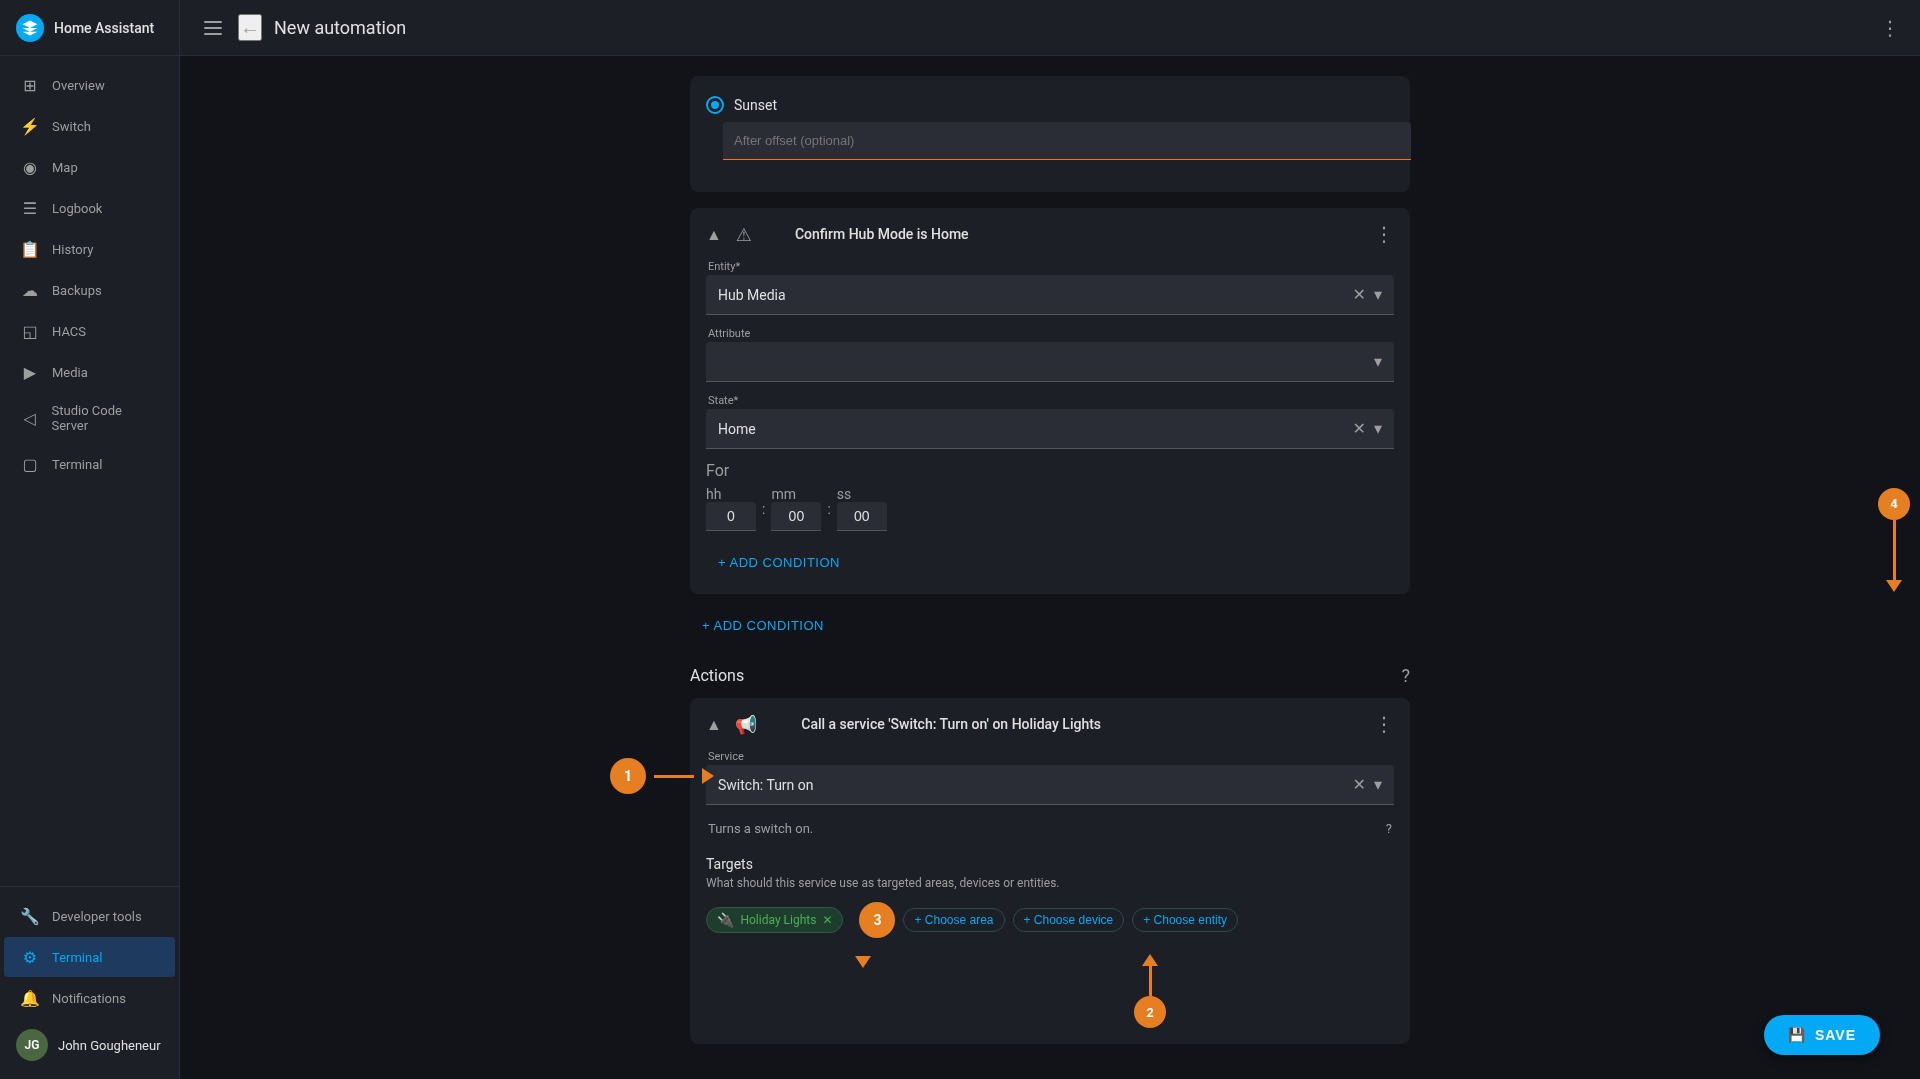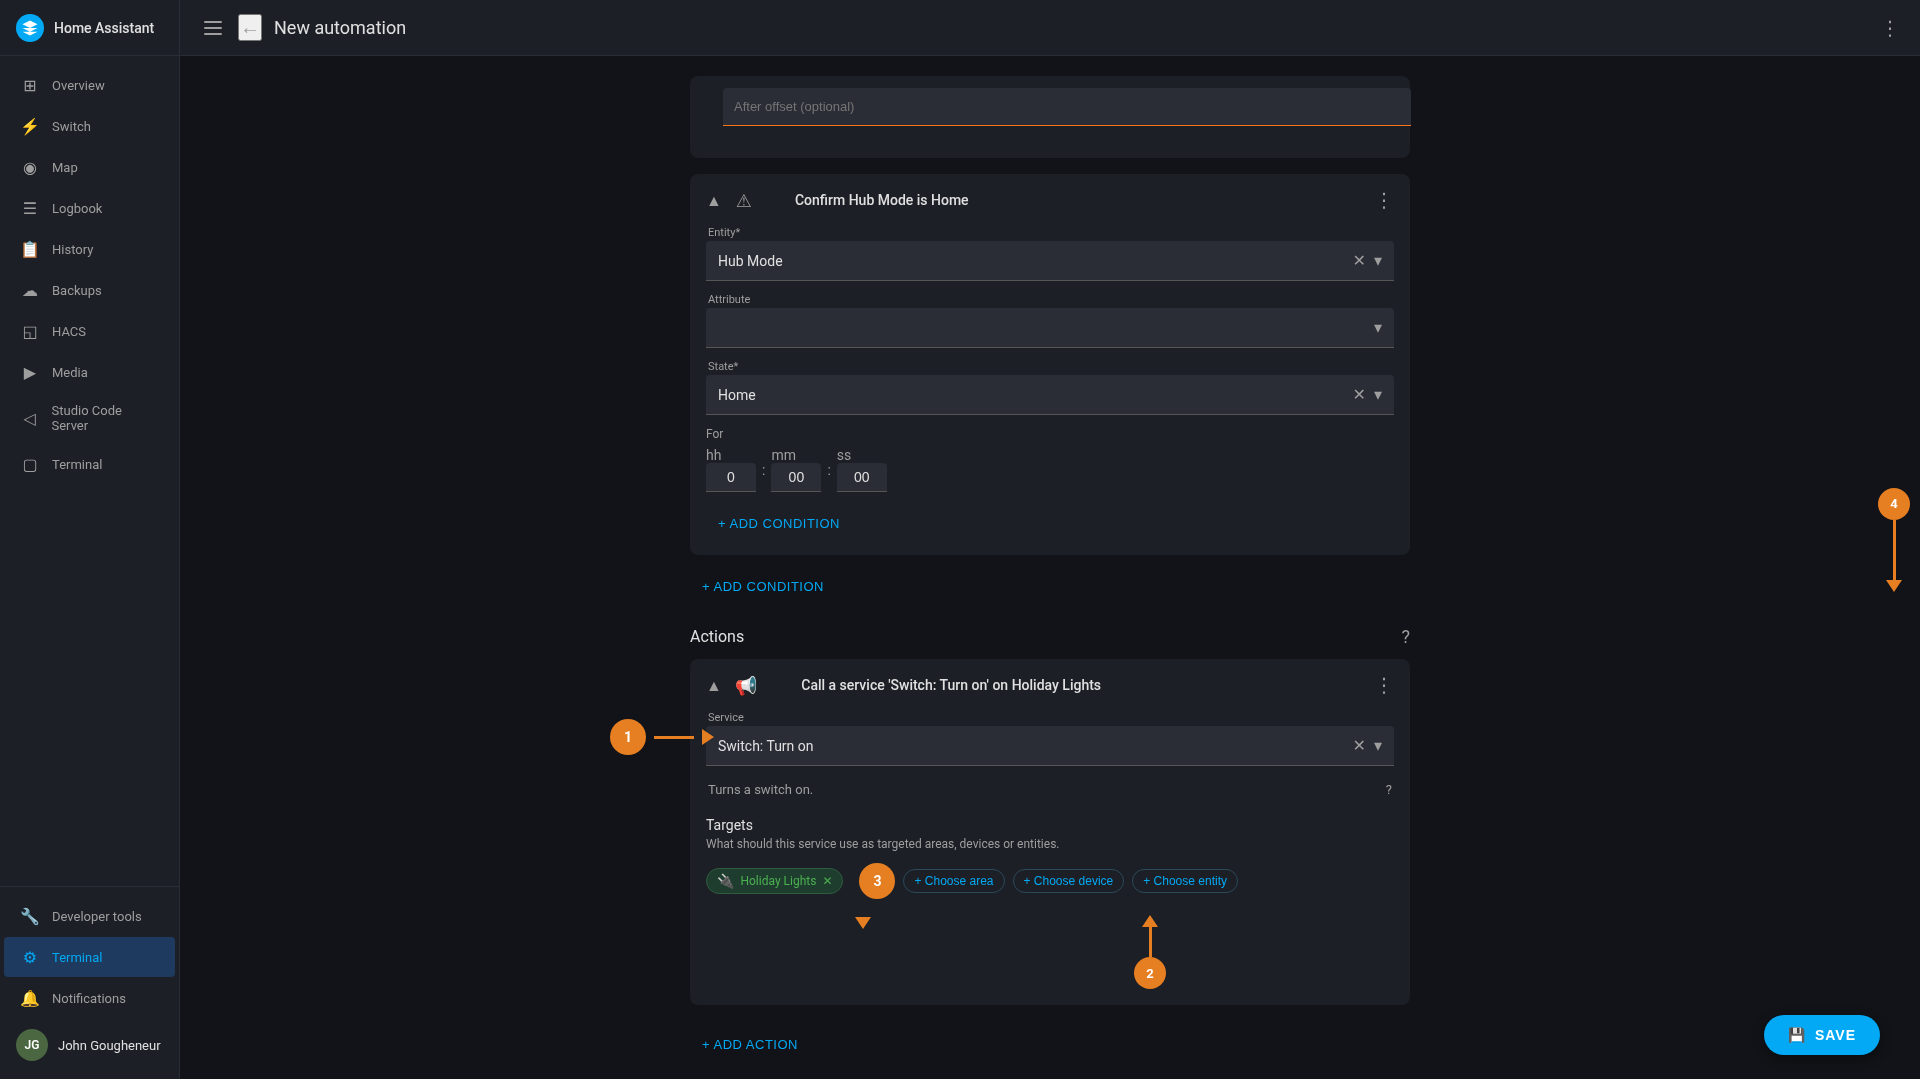--- a/index.html
+++ b/index.html
@@ -226,21 +226,21 @@
     }
     .field-chevron {
       color: #9e9e9e;
       cursor: pointer;
       font-size: 16px;
     }
 
     
     .for-section { margin-top: 8px; }
     .for-label {
-      font-size: 12px;
+      font-size: 16px;
       color: #9e9e9e;
       margin-bottom: 6px;
     }
     .time-inputs {
       display: flex;
       align-items: center;
       gap: 4px;
     }
     .time-unit { font-size: 14px; color: #9e9e9e; }
     .time-input {
@@ -534,38 +534,44 @@
     <span class="topbar-title">New automation</span>
     <span class="topbar-menu">⋮</span>
   </div>
 
   <div class="content">
     <div class="content-inner">
 
       
       <div class="card" style="margin-bottom:16px;">
         <div class="card-body" style="padding:12px 16px 16px;">
+          <div class="radio-row">
+            <div class="radio-dot">
+              <div class="radio-dot-inner"></div>
+            </div>
+            <span>Sunset</span>
+          </div>
           <input class="offset-input" type="text" placeholder="After offset (optional)" style="">
         </div>
       </div>
 
       
       <div class="card">
         <div class="card-header">
           <span class="card-header-toggle">▲</span>
           <span class="card-header-icon">⚠</span>
           <span class="card-header-title">Confirm Hub Mode is Home</span>
           <span class="card-header-actions">⋮</span>
         </div>
         <div class="card-body">
 
           <div class="field">
             <div class="field-label">Entity*</div>
             <div class="field-row">
-              <span class="field-value">Hub Mode</span>
+              <span class="field-value">Hub Media</span>
               <span class="field-clear">✕</span>
               <span class="field-chevron">▾</span>
             </div>
           </div>
 
           <div class="field">
             <div class="field-label">Attribute</div>
             <div class="field-row">
               <span class="field-value"></span>
               <span class="field-chevron">▾</span>

